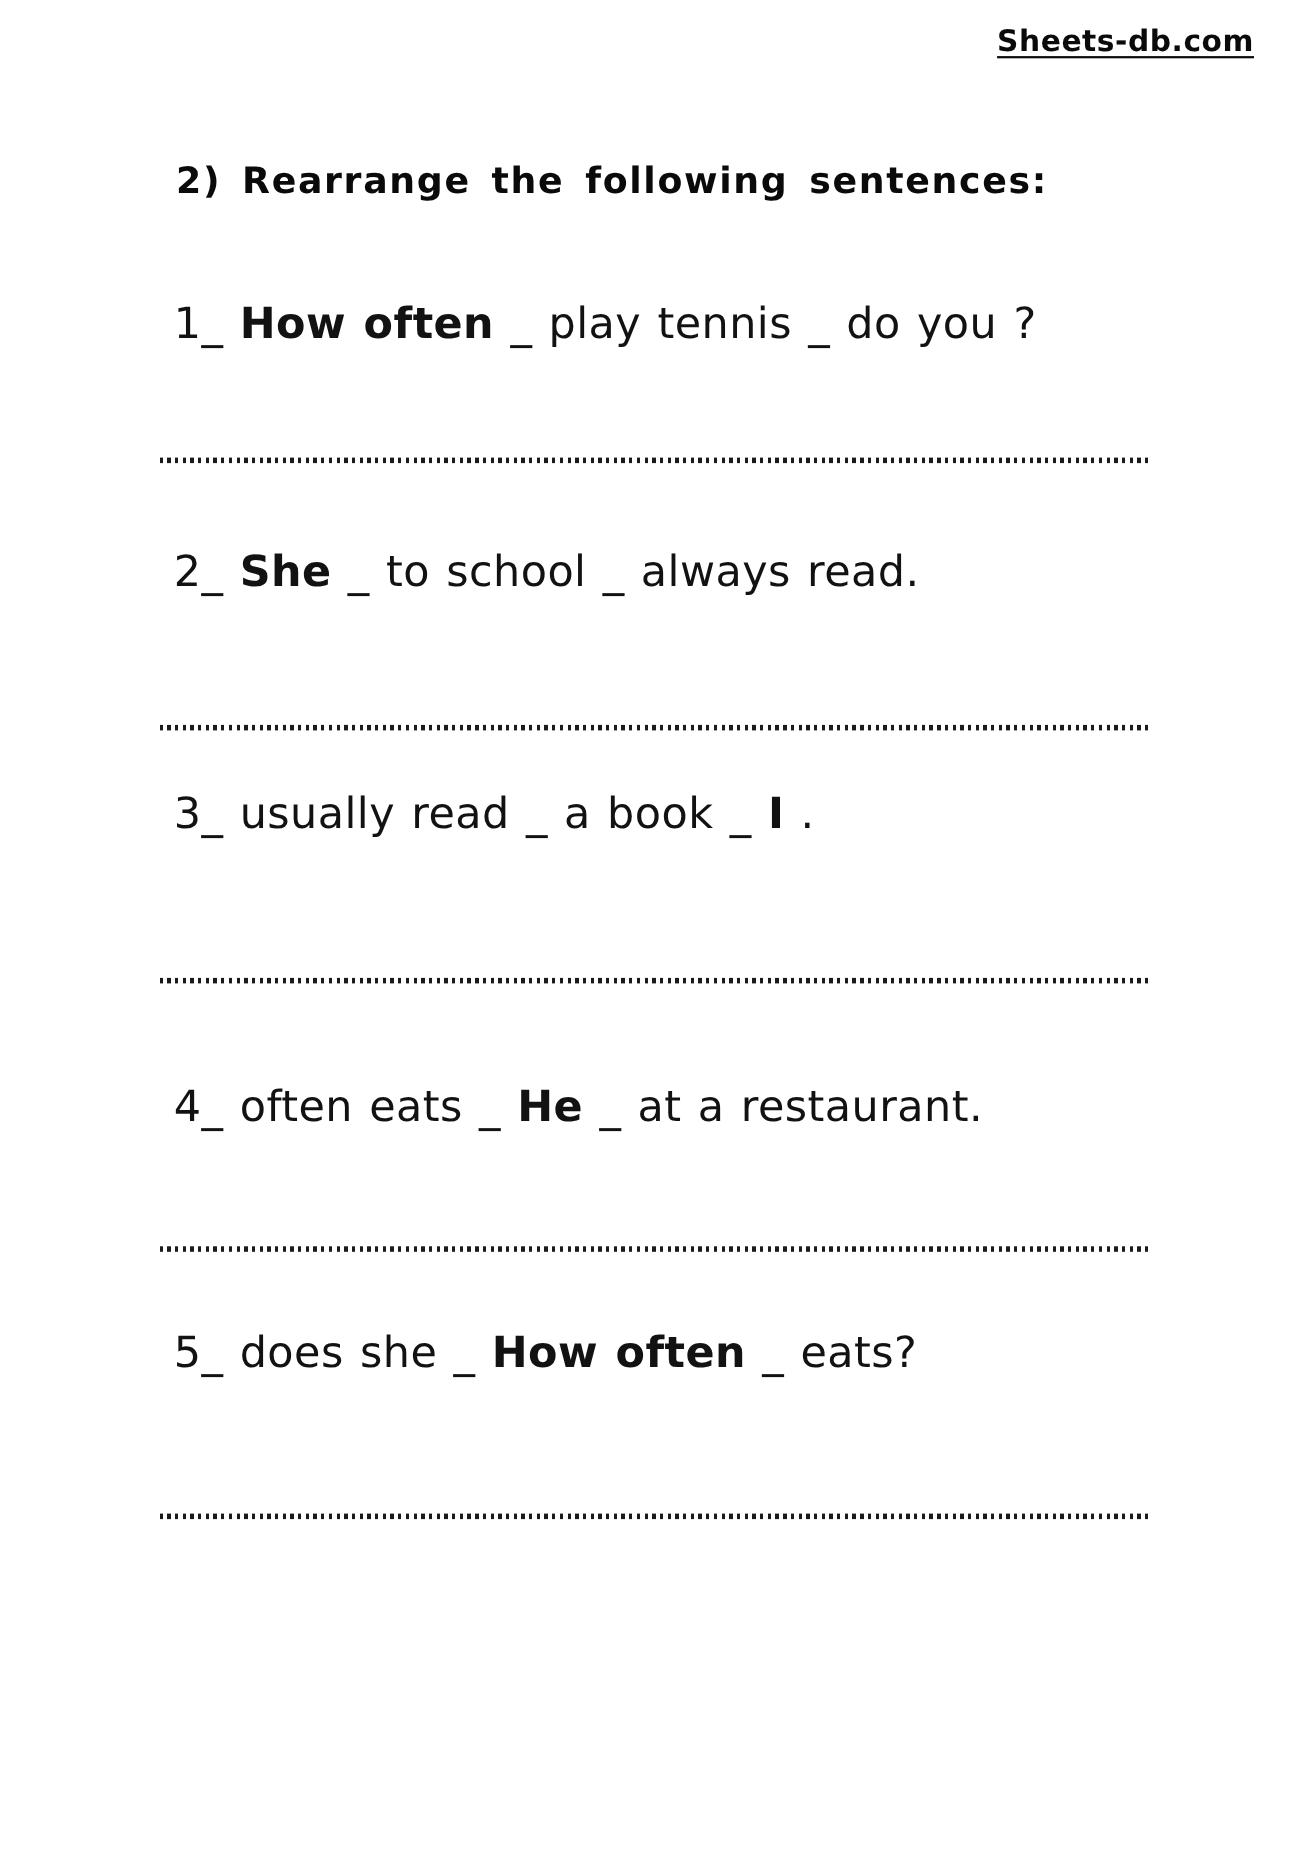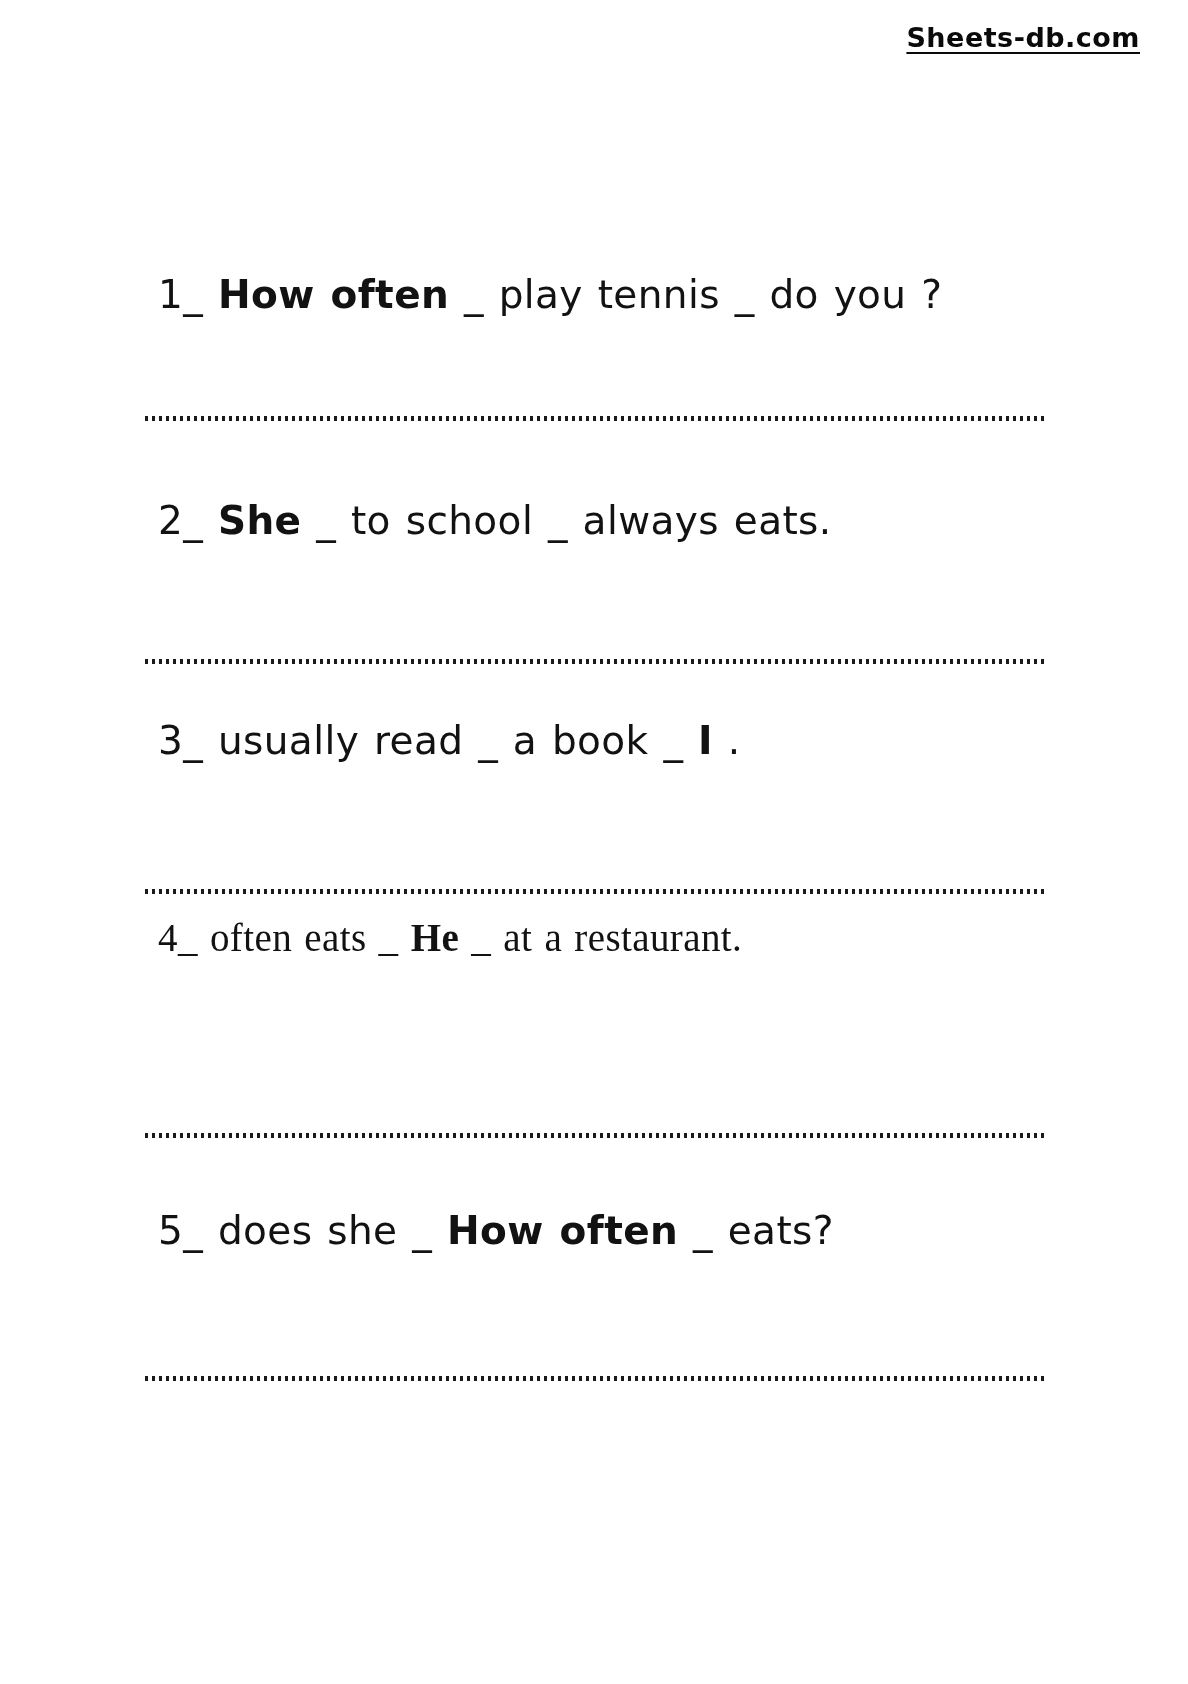--- a/index.html
+++ b/index.html
@@ -54,26 +54,27 @@
     height: 5px;
     background: repeating-linear-gradient(90deg, #1a1a1a 0 3px, transparent 3px 7px);
   }
 </style>
 </head>
 <body>
 
 <div class="page">
   <div class="site-link">Sheets-db.com</div>
 
+  <div class="worksheet-title">2) Rearrange the following sentences:</div>
 
   <div id="exercise-list">
       <div class="sentence" style="top: 272px;"><span>1_ </span><span class="bold-word">How often</span><span> _ play tennis _ do you ?</span></div>
       <div class="answer-line" style="top: 416px;"></div>
-      <div class="sentence" style="top: 498px;"><span>2_ </span><span class="bold-word">She</span><span> _ to school _ always eats.</span></div>
+      <div class="sentence" style="top: 498px;"><span>2_ </span><span class="bold-word">She</span><span> _ to school _ always read.</span></div>
       <div class="answer-line" style="top: 659px;"></div>
       <div class="sentence" style="top: 718px; text-align: right;"><span>3_ usually read _ a book _ </span><span class="bold-word">I</span><span> .</span></div>
       <div class="answer-line" style="top: 889px;"></div>
-      <div class="sentence" style="top: 915px; font-family: Liberation Serif, serif;"><span>4_ often eats _ </span><span class="bold-word">He</span><span> _ at a restaurant.</span></div>
+      <div class="sentence" style="top: 984px;"><span>4_ often eats _ </span><span class="bold-word">He</span><span> _ at a restaurant.</span></div>
       <div class="answer-line" style="top: 1133px;"></div>
       <div class="sentence" style="top: 1208px;"><span>5_ does she _ </span><span class="bold-word">How often</span><span> _ eats?</span></div>
       <div class="answer-line" style="top: 1376px;"></div>
     </div>
 </div>
 
 </body></html>

